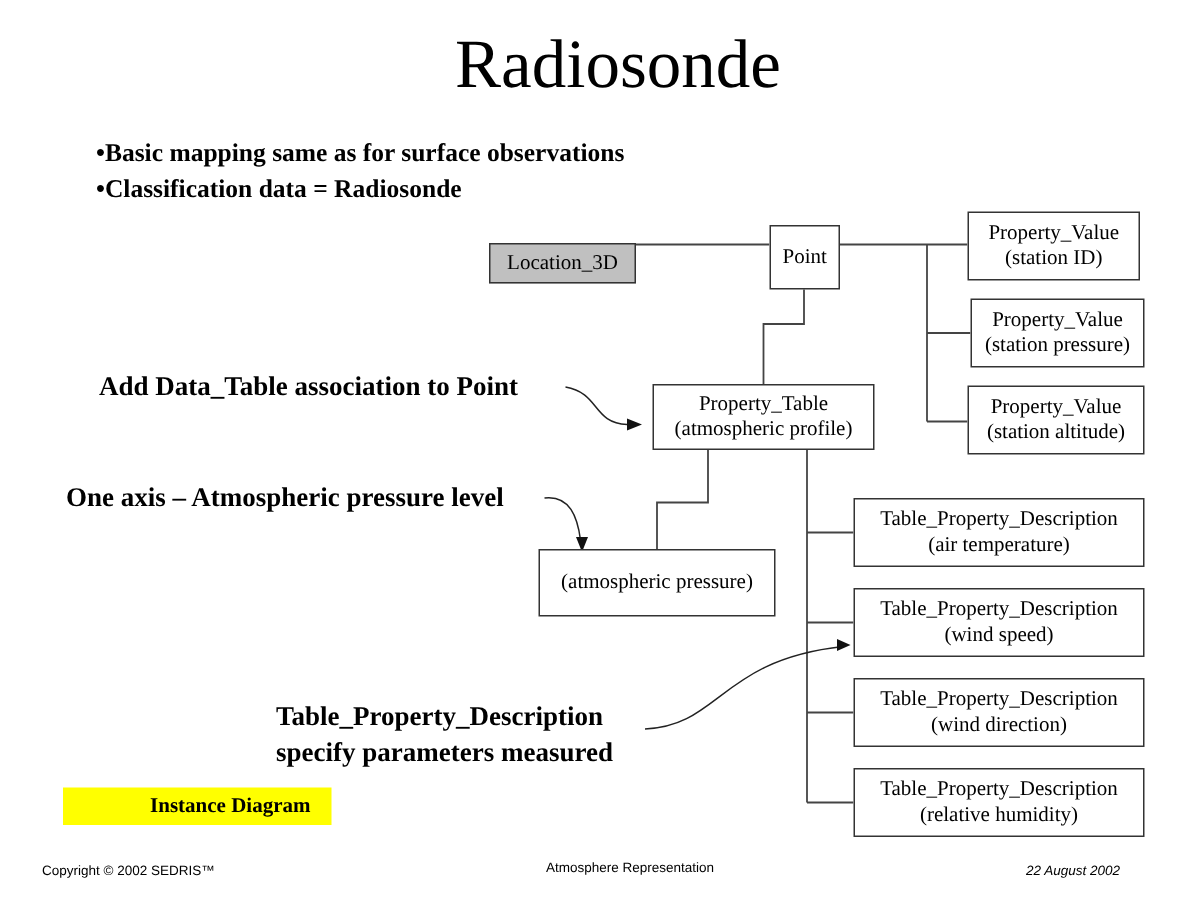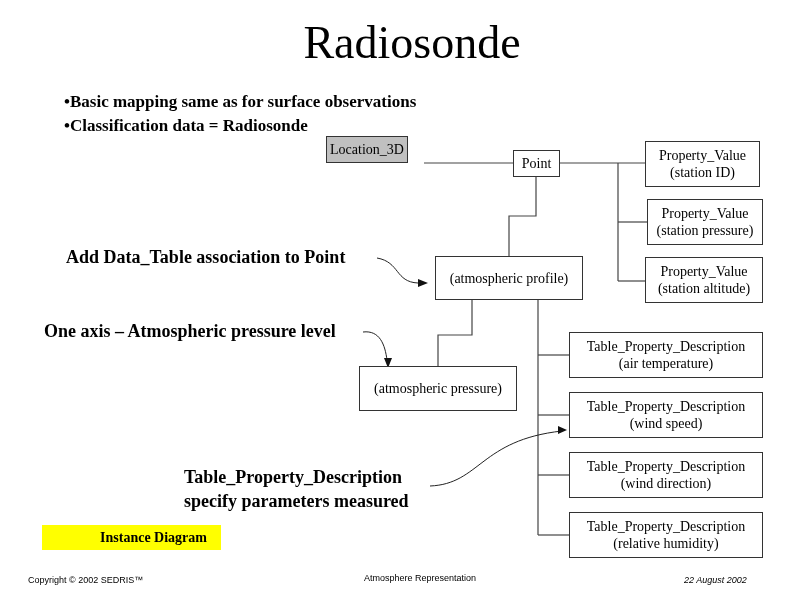--- a/index.html
+++ b/index.html
@@ -51,39 +51,40 @@
     <path d="M 363 332 C 380 330, 385 345, 387 360"></path>
     <path d="M 430 486 C 480 484, 480 440, 562 431"></path>
   </g>
   <g fill="#111">
     <polygon points="428,283 418,279 418,287"></polygon>
     <polygon points="388,368 384,358 392,358"></polygon>
     <polygon points="567,430 558,426 558,434"></polygon>
   </g>
 </svg>
 
-<div class="box gray" style="left:326px;top:136px;width:82px;height:27px;">
+<div class="box gray" style="left:326px;top:162px;width:98px;height:27px;">
   <span>Location_3D</span>
 </div>
-<div class="box" style="left:513px;top:150px;width:47px;height:27px;">
+<div class="box" style="left:513px;top:150px;width:47px;height:43px;">
   <span>Point</span>
 </div>
 <div class="box" style="left:645px;top:141px;width:115px;height:46px;">
   <span>Property_Value</span>
   <span>(station ID)</span>
 </div>
 <div class="box" style="left:647px;top:199px;width:116px;height:46px;">
   <span>Property_Value</span>
   <span>(station pressure)</span>
 </div>
 <div class="box" style="left:645px;top:257px;width:118px;height:46px;">
   <span>Property_Value</span>
   <span>(station altitude)</span>
 </div>
 <div class="box" style="left:435px;top:256px;width:148px;height:44px;">
+  <span>Property_Table</span>
   <span>(atmospheric profile)</span>
 </div>
 <div class="box" style="left:359px;top:366px;width:158px;height:45px;">
   <span>(atmospheric pressure)</span>
 </div>
 <div class="box" style="left:569px;top:332px;width:194px;height:46px;">
   <span>Table_Property_Description</span>
   <span>(air temperature)</span>
 </div>
 <div class="box" style="left:569px;top:392px;width:194px;height:46px;">

